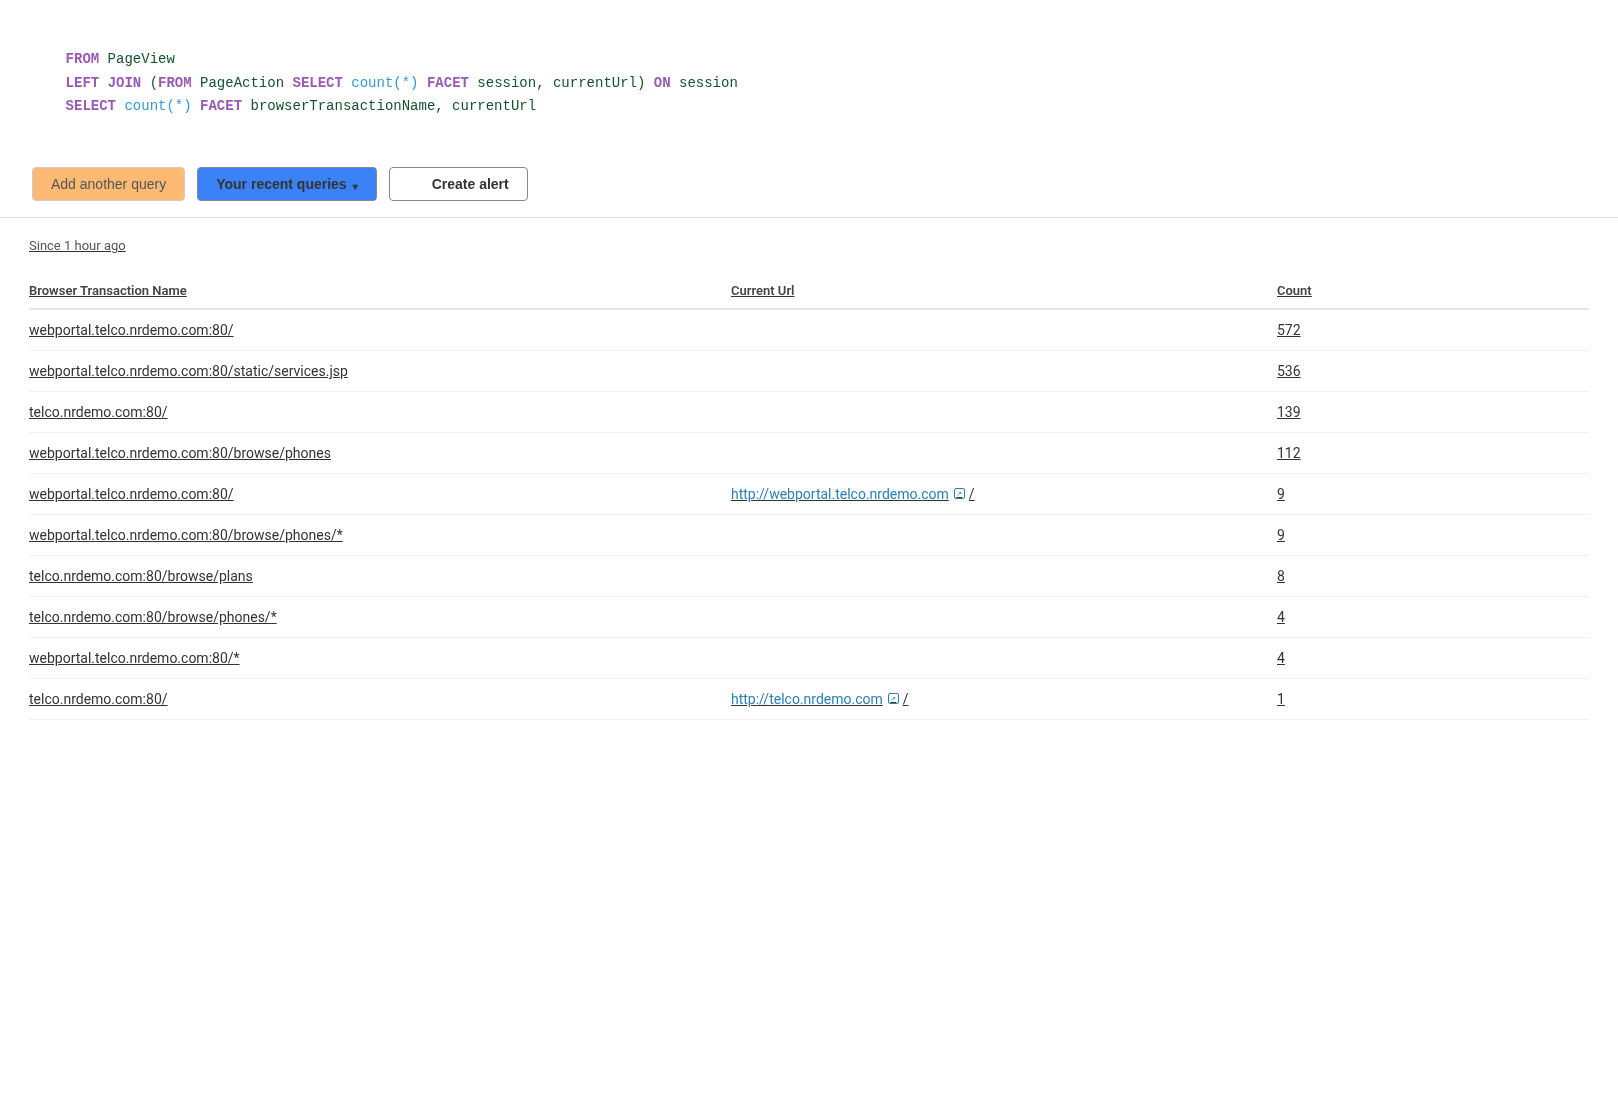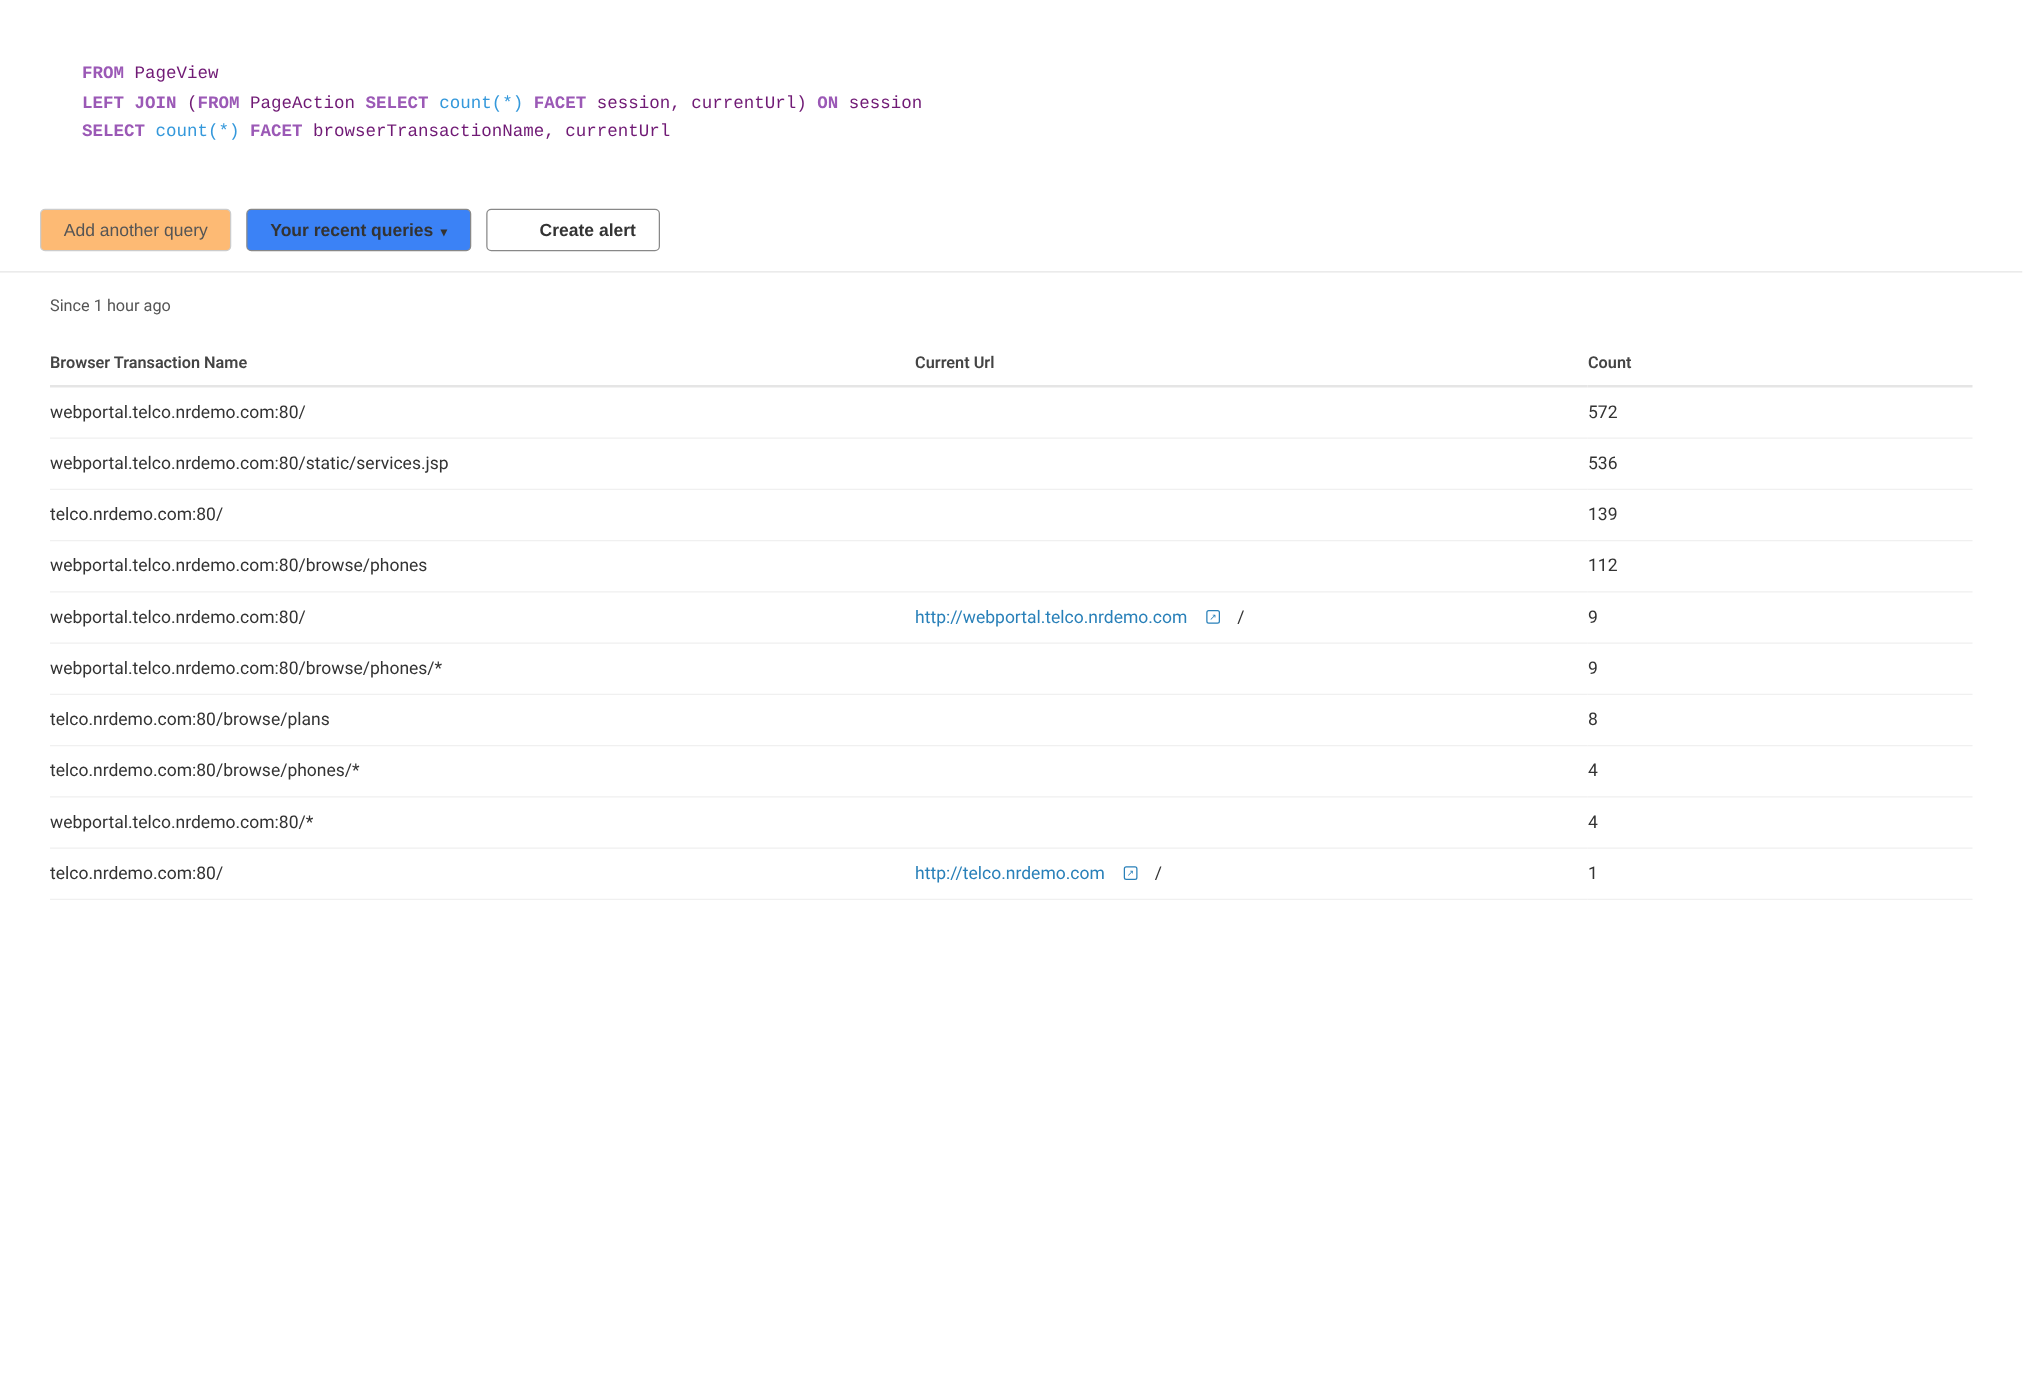--- a/index.html
+++ b/index.html
@@ -23,21 +23,21 @@
       white-space: pre;
     }
 
     .kw-from    { color: #9b59b6; font-weight: 600; }
     .kw-select  { color: #9b59b6; font-weight: 600; text-align: center; }
     .kw-facet   { color: #9b59b6; font-weight: 600; }
     .kw-join    { color: #9b59b6; font-weight: 600; }
     .kw-on      { color: #9b59b6; font-weight: 600; }
     .kw-left    { color: #9b59b6; font-weight: 600; }
     .kw-count   { color: #3498db; }
-    .kw-text    { color: #701a75; }
+    .kw-text    { color: #14532d; }
 
     .toolbar {
       display: flex;
       align-items: center;
       gap: 12px;
     }
 
     .btn {
       padding: 8px 18px;
       border-radius: 4px;
@@ -65,21 +65,22 @@
       border: 1px solid #888;
       color: #333;
       font-weight: 700;
     }
 
     .chevron {
       font-size: 10px;
     }
 
     .results-section {
-      padding: 20px 40px;
+      padding: 20px 29px;
+      text-decoration: underline;
     }
 
     .since-label {
       color: #555;
       font-size: 13px;
       margin-bottom: 20px;
     }
 
     table {
       width: 100%;
@@ -106,21 +107,21 @@
     }
 
     .col-name  { width: 45%; }
     .col-url   { width: 35%; }
     .col-count { width: 20%; }
 
     .link-cell {
       color: #2980b9;
       display: flex;
       align-items: center;
-      gap: 12px;
+      gap: 2px;
     }
 
     .slash-sep {
       color: #333;
       margin-left: 2px;
     }
   </style>
 </head>
 <body>
 

